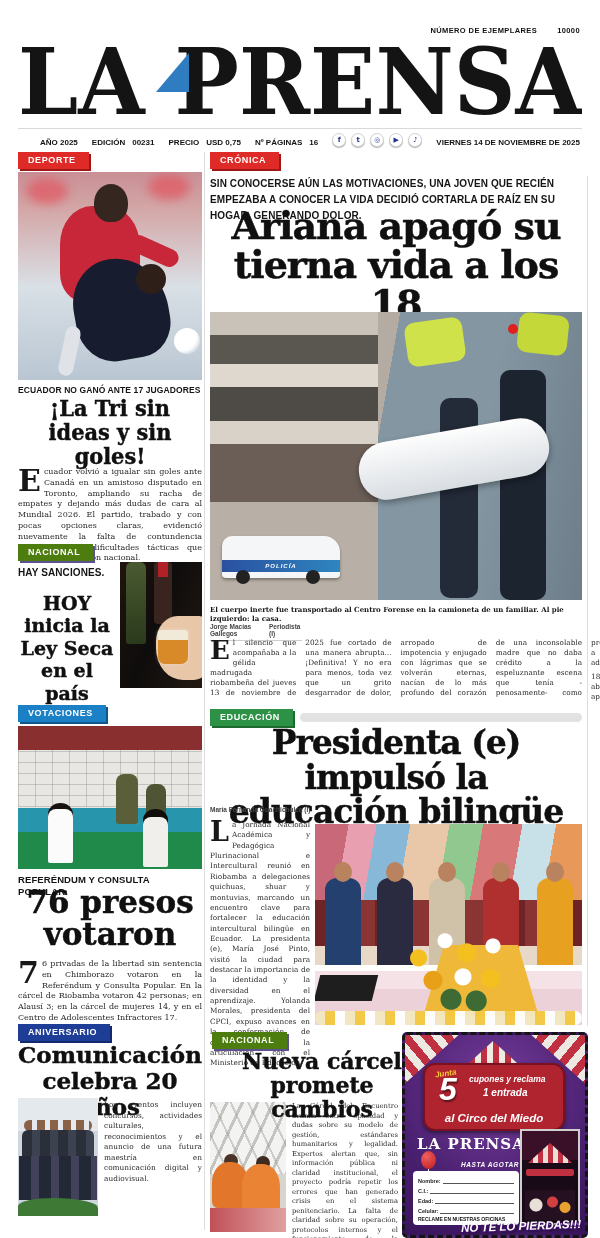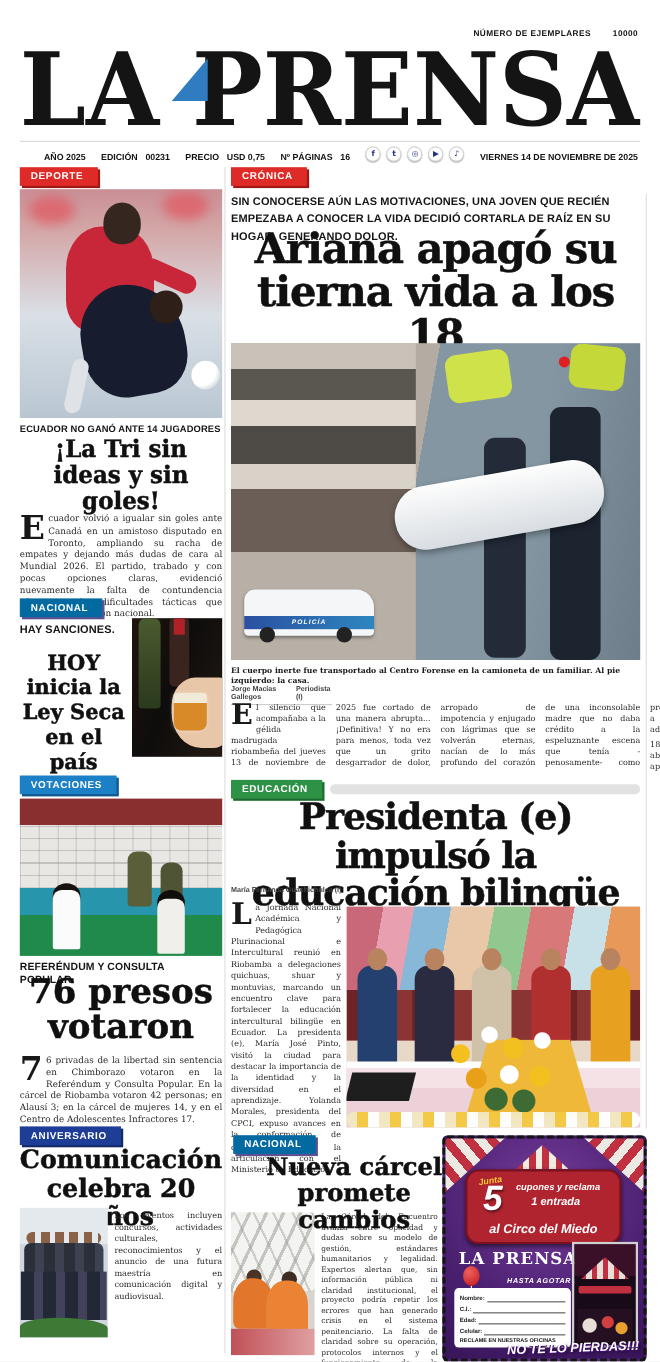--- a/index.html
+++ b/index.html
@@ -3,21 +3,21 @@
 <meta charset="utf-8">
 <style>
   html,body{margin:0;padding:0;background:#e9e9e9;}
   #page{position:relative;width:600px;height:1238px;background:#fff;margin:0 auto;overflow:hidden;
         font-family:"Liberation Sans",sans-serif;color:#111;}
   .abs{position:absolute;}
   
   .badge{position:absolute;display:inline-block;color:#fff;font:bold 9px/1 "Liberation Sans",sans-serif;
          letter-spacing:.6px;padding:4px 13px 4px 10px;white-space:nowrap;}
   .b-red{background:#df2b27;box-shadow:2px 2px 0 #a01815;}
-  .b-purple{background:#0369a1;box-shadow:2px 2px 0 #5d5191;}
+  .b-purple{background:#4d7c0f;box-shadow:2px 2px 0 #5d5191;}
   .b-blue{background:#1b80c6;box-shadow:2px 2px 0 #10568a;}
   .b-green{background:#2e9246;box-shadow:2px 2px 0 #1d6a2f;}
   .b-navy{background:#1e3d96;box-shadow:2px 2px 0 #122a6b;}
   
   .hl{font-family:"DejaVu Serif",serif;font-weight:bold;color:#101010;text-align:center;
       -webkit-text-stroke:.45px #101010;}
   .kicker{font:bold 8.5px/1.3 "Liberation Sans",sans-serif;color:#151515;letter-spacing:.1px;}
   .body-txt{font-family:"DejaVu Serif",serif;color:#2a2a2a;text-align:justify;}
   .dropcap{float:left;font-family:"DejaVu Serif",serif;font-weight:bold;color:#181818;
            line-height:.85;padding:1px 3px 0 0;}
@@ -253,21 +253,21 @@
     <div class="blob" style="top:2px;right:12px;"></div>
     <div class="p-red"></div>
     <div class="h-red"></div>
     <div class="arm-red"></div>
     <div class="p-dark"></div>
     <div class="h-dark"></div>
     <div class="sock"></div>
     <div class="ball"></div>
   </div>
 
-  <div id="dep-kicker" class="abs kicker">ECUADOR NO GANÓ ANTE 14 JUGADORES</div>
+  <div id="dep-kicker" class="abs kicker">ECUADOR NO GANÓ ANTE 17 JUGADORES</div>
   <div id="dep-hl" class="abs hl">¡La Tri sin ideas y sin goles!</div>
   <div id="dep-body" class="abs body-txt">
     <span class="dropcap" style="font-size:30px;">E</span><span>cuador volvió a igualar sin goles ante Canadá en un amistoso disputado en Toronto, ampliando su racha de empates y dejando más dudas de cara al Mundial 2026. El partido, trabado y con pocas opciones claras, evidenció nuevamente la falta de contundencia ofensiva y las dificultades tácticas que arrastra la selección nacional.</span>
   </div>
 
   <div class="badge b-purple" style="left:18px;top:544px;">NACIONAL</div>
   <div id="leyseca" class="abs">
     <div id="ls-kicker" class="abs kicker" style="font-size:10px;">HAY SANCIONES.</div>
     <div id="ls-hl" class="abs hl">HOY inicia la Ley Seca en el país</div>
     <div id="whisky" class="photo">

